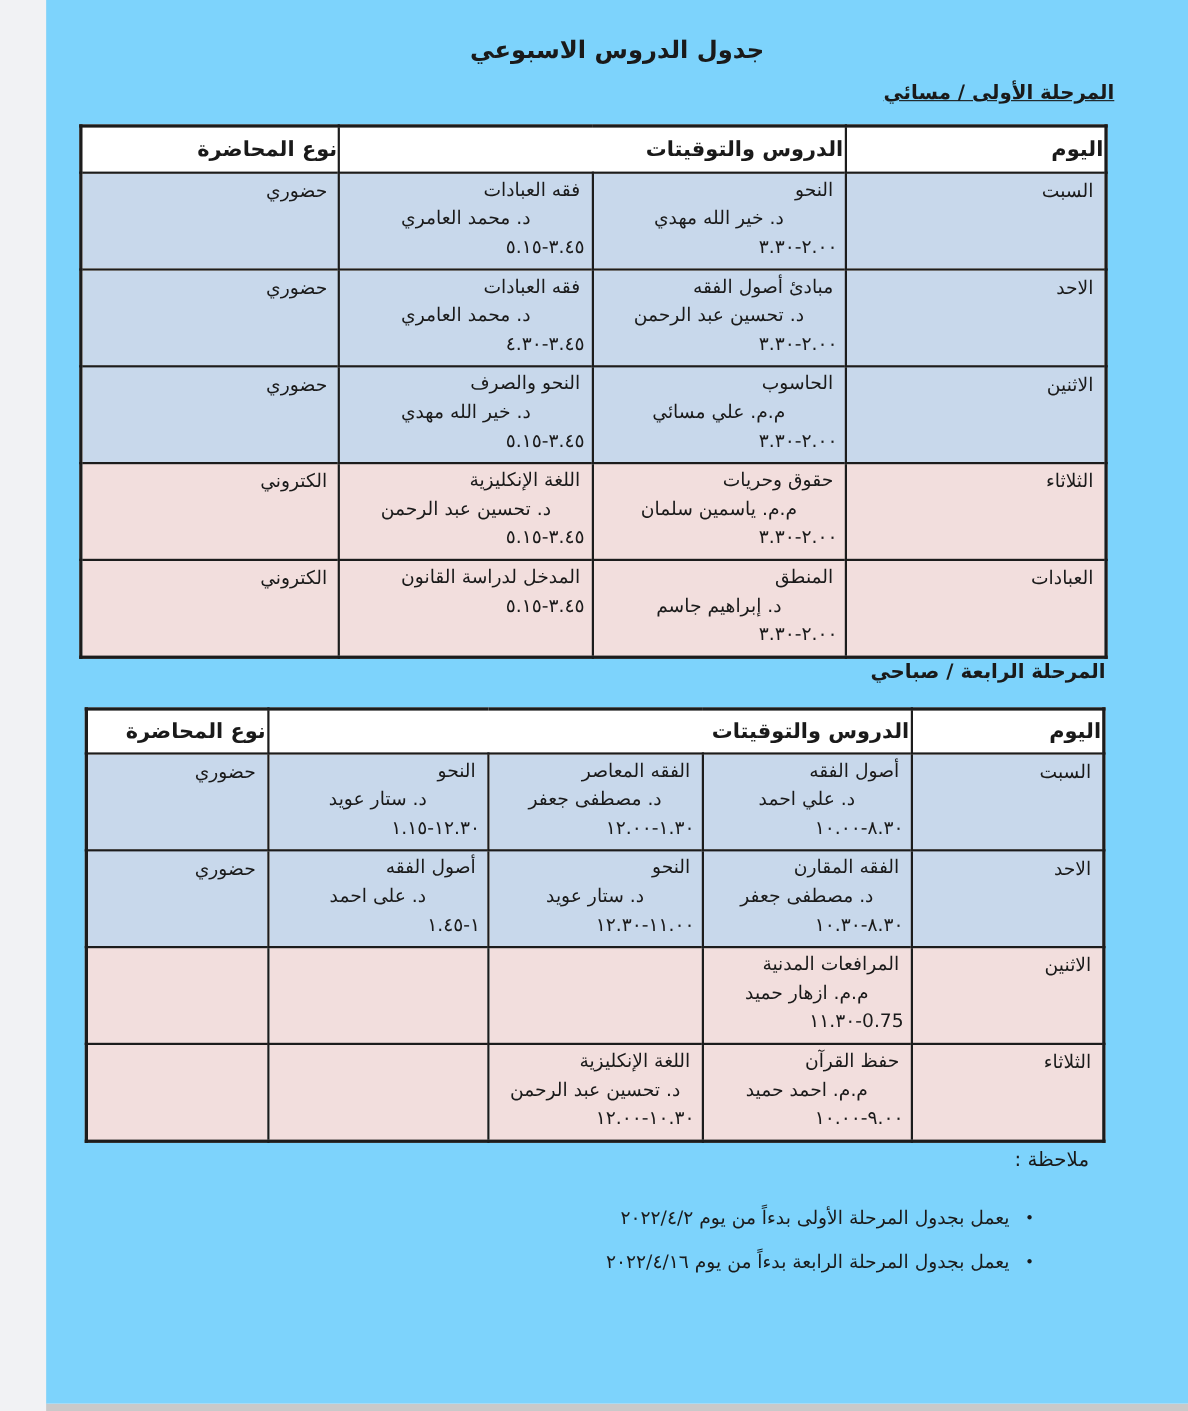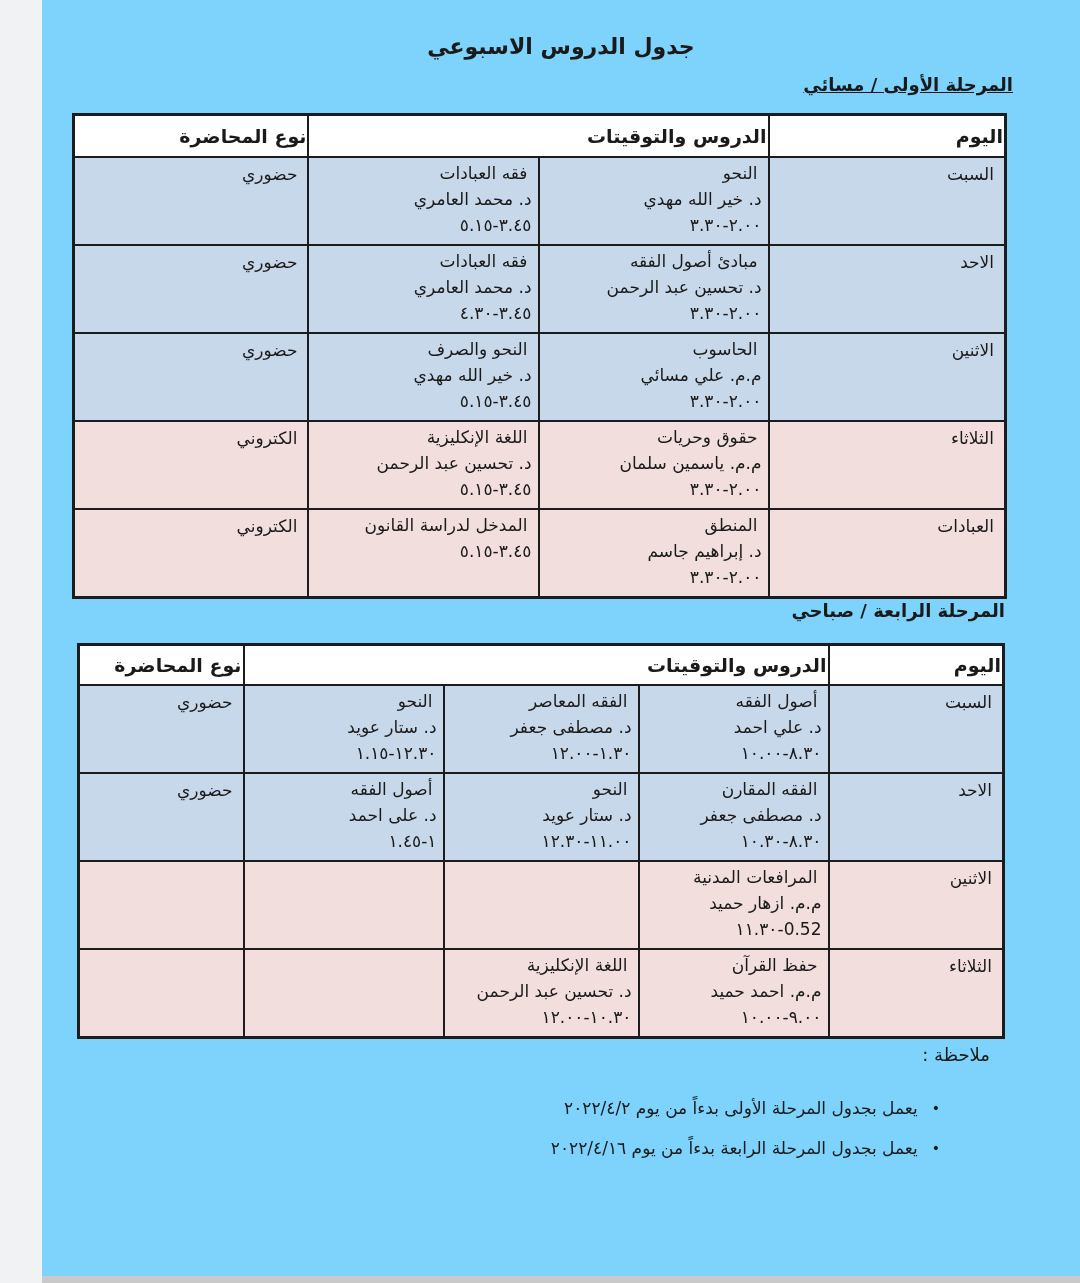--- a/index.html
+++ b/index.html
@@ -50,21 +50,21 @@
   #table-1 td{height:80px;}
   #table-2 td{height:80px;}
   .tone-blue{background:#c8d8eb;}
   .tone-pink{background:#f2dedd;}
   td.day-cell,td.type-cell{
     vertical-align:top;text-align:right;
     padding:6px 10px 0 4px;font-size:17px;
   }
   td.lesson-cell{vertical-align:top;padding:2px 6px;font-size:17px;}
   .lesson-subject{text-align:right;line-height:26px;padding-right:4px;}
-  .lesson-teacher{text-align:right;line-height:26px;}
+  .lesson-teacher{text-align:center;line-height:26px;}
   .lesson-time{
     text-align:right;line-height:26px;
     direction:ltr;unicode-bidi:bidi-override;
   }
   .notes-label{position:absolute;top:1044px;right:90px;font-size:18px;}
   .notes-list{position:absolute;top:1088px;right:140px;font-size:17px;}
   .note-item{display:flex;align-items:center;height:40px;}
   .bullet{font-size:14px;margin-left:14px;}
 </style>
 </head>
@@ -216,21 +216,21 @@
         <div class="lesson-teacher">د. على احمد</div>
         <div class="lesson-time">١.٤٥-١</div>
       </td>
       <td class="type-cell tone-blue">حضوري</td>
     </tr>
     <tr>
       <td class="day-cell tone-pink">الاثنين</td>
       <td class="lesson-cell tone-pink">
         <div class="lesson-subject">المرافعات المدنية</div>
         <div class="lesson-teacher">م.م. ازهار حميد</div>
-        <div class="lesson-time">١١.٣٠-0.52</div>
+        <div class="lesson-time">١١.٣٠-0.75</div>
       </td>
       <td class="lesson-cell tone-pink"></td>
       <td class="lesson-cell tone-pink"></td>
       <td class="type-cell tone-pink"></td>
     </tr>
     <tr>
       <td class="day-cell tone-pink">الثلاثاء</td>
       <td class="lesson-cell tone-pink">
         <div class="lesson-subject">حفظ القرآن</div>
         <div class="lesson-teacher">م.م. احمد حميد</div>

